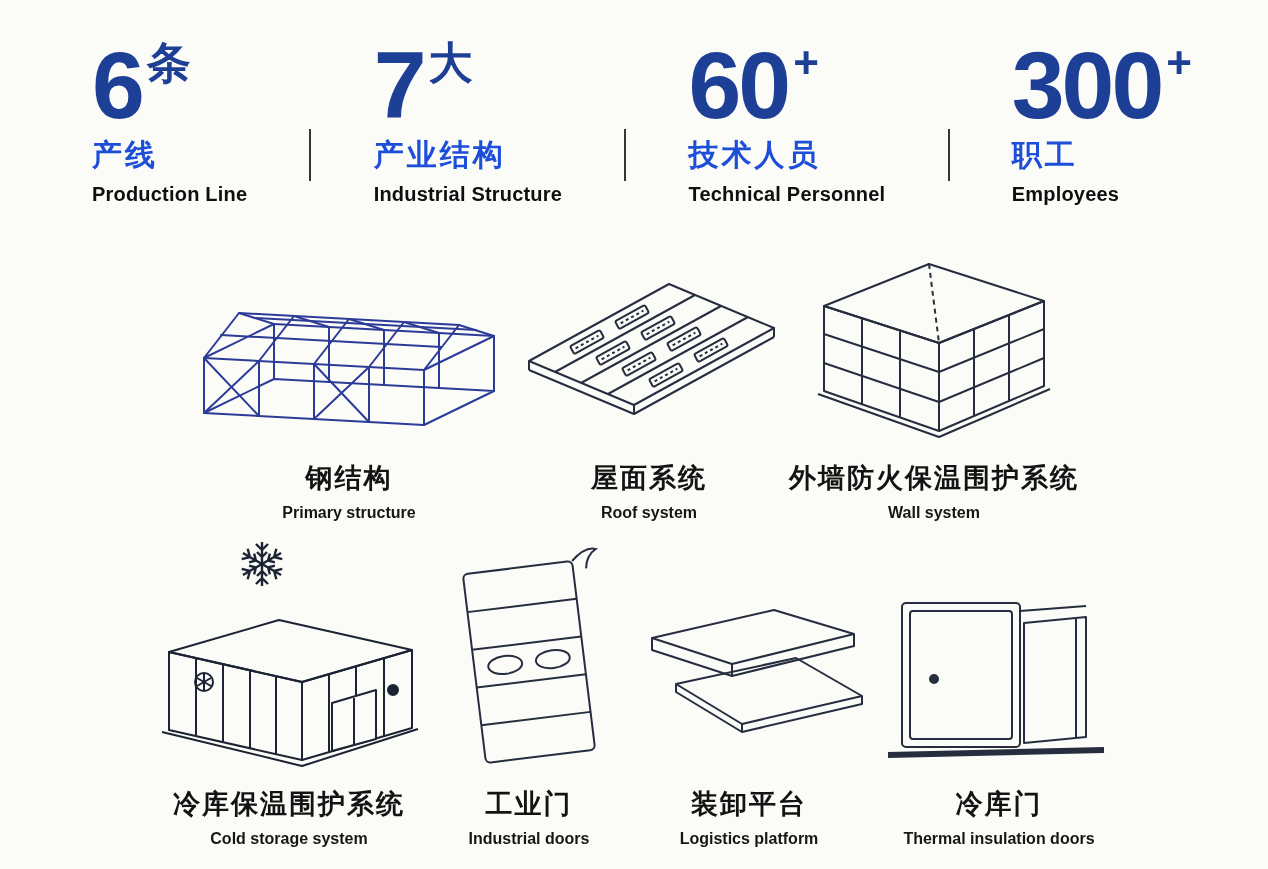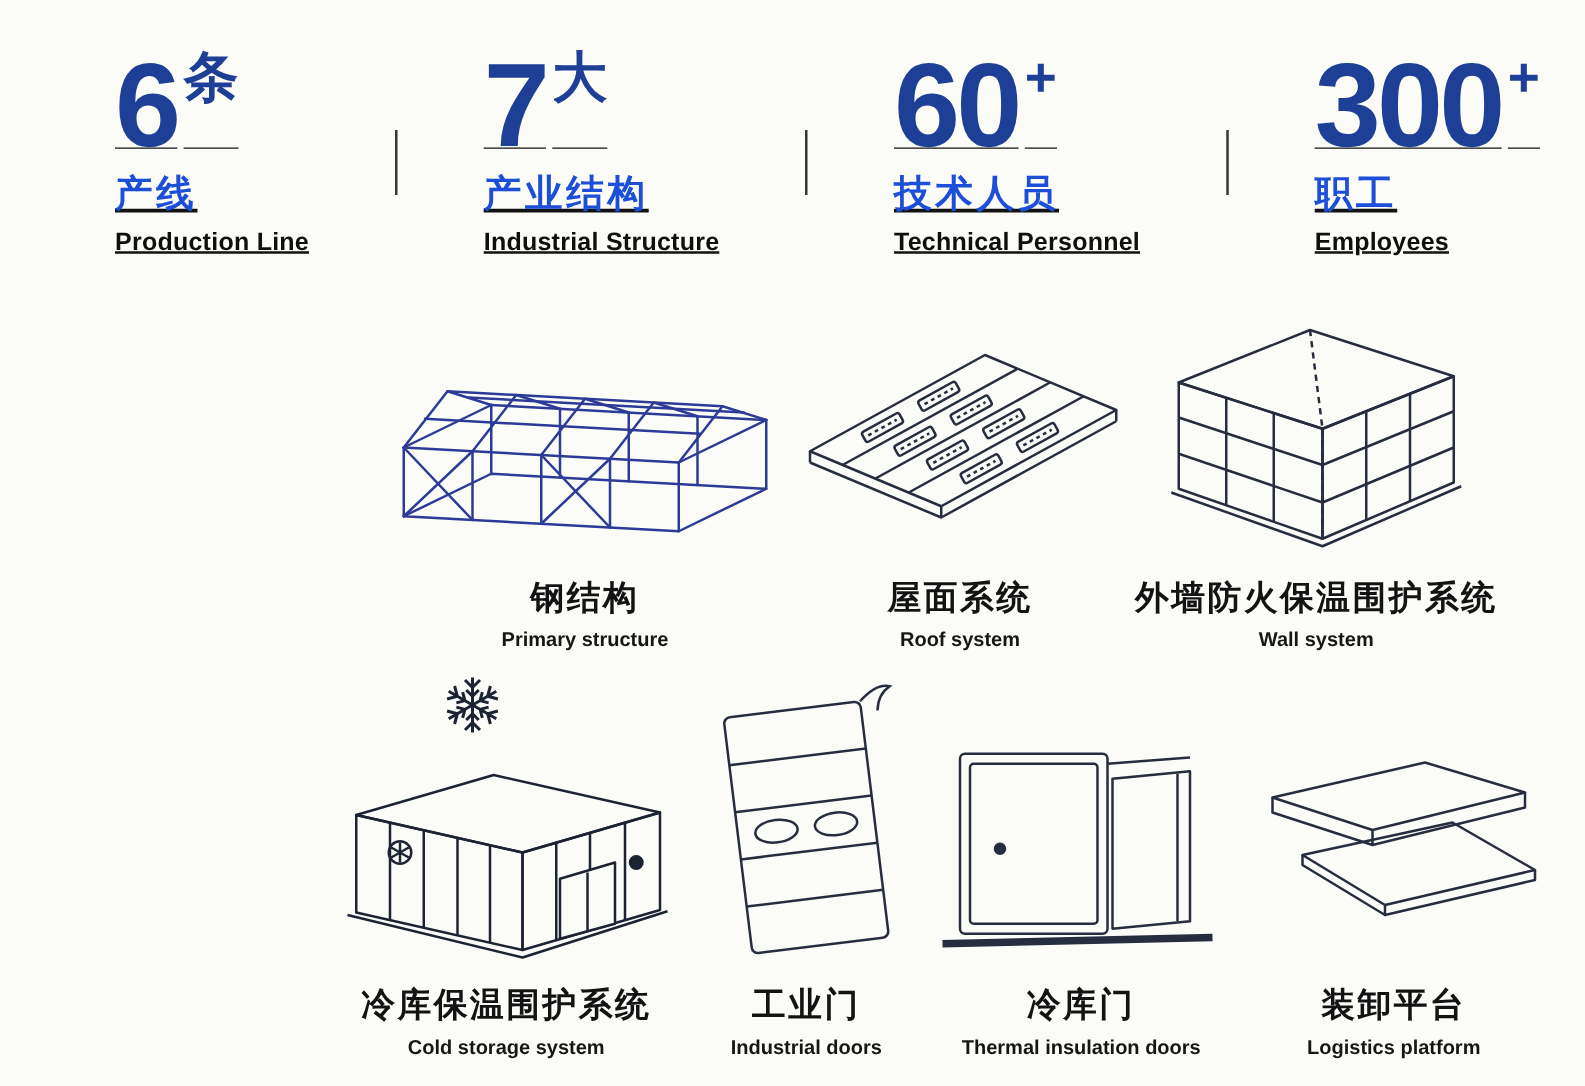--- a/index.html
+++ b/index.html
@@ -12,23 +12,22 @@
     margin: 0 auto;
     background: #fbfbf8;
     overflow: hidden;
     color: #121212;
   }
 
   
   .stats {
     display: flex;
     justify-content: space-between;
-    align-items: flex-start;
-    padding: 38px 36px 0 92px;
-    text-decoration: underline;
+    align-items: center;
+    padding: 38px 76px 0 92px;
   }
   .stat { flex: 0 0 auto; text-align: left; }
   .stat-num { color: #1d3f96; line-height: 1; white-space: nowrap; }
   .stat-num .n {
     font-size: 95px;
     font-weight: 700;
     letter-spacing: -3px;
   }
   .stat-num .suf {
     font-size: 44px;
@@ -55,21 +54,21 @@
     flex: 0 0 auto;
     width: 2px;
     height: 52px;
     background: #35353a;
     margin-top: 66px;
   }
 
   
   .row {
     display: flex;
-    justify-content: flex-end;
+    justify-content: center;
     align-items: flex-start;
   }
   .row-1 { padding: 0 70px; margin-top: 28px; }
   .row-2 { padding: 0 28px; margin-top: 18px; }
   .product { display: flex; flex-direction: column; align-items: center; }
   .illus {
     display: flex;
     align-items: flex-end;
     justify-content: center;
   }
@@ -294,54 +293,54 @@
             <path d="M55,-95 Q70,-108 80,-104 Q70,-99 68,-86"></path>
           </g>
         </svg>
       </div>
       <figcaption class="caption">
         <div class="p-zh">工业门</div>
         <div class="p-en">Industrial doors</div>
       </figcaption>
     </figure>
 
+    <figure class="product pad-platform">
+      <div class="illus">
+        <svg viewBox="0 0 250 150" width="250" height="150">
+          <g fill="none" stroke="#262d3e" stroke-width="2" stroke-linejoin="round">
+            <polygon points="28,42 150,14 230,38 108,68"></polygon>
+            <polyline points="28,42 28,54 108,80 108,68"></polyline>
+            <polyline points="108,80 230,50 230,38"></polyline>
+            <polygon points="52,88 172,62 238,100 118,128"></polygon>
+            <polyline points="52,88 52,96 118,136 118,128"></polyline>
+            <polyline points="118,136 238,108 238,100"></polyline>
+          </g>
+        </svg>
+      </div>
+      <figcaption class="caption">
+        <div class="p-zh">装卸平台</div>
+        <div class="p-en">Logistics platform</div>
+      </figcaption>
+    </figure>
+
     <figure class="product">
       <div class="illus">
         <svg viewBox="0 0 250 185" width="250" height="185">
           <g fill="none" stroke="#262d3e" stroke-width="2" stroke-linejoin="round">
             <rect x="28" y="16" width="118" height="144" rx="4"></rect>
             <rect x="36" y="24" width="102" height="128" rx="3"></rect>
             <circle cx="60" cy="92" r="4" fill="#262d3e"></circle>
             <polygon points="150,36 212,30 212,150 150,156"></polygon>
             <line x1="202" y1="32" x2="202" y2="150"></line>
             <line x1="146" y1="24" x2="212" y2="19"></line>
             <line x1="14" y1="168" x2="230" y2="163" stroke-width="6"></line>
           </g>
         </svg>
       </div>
       <figcaption class="caption">
         <div class="p-zh">冷库门</div>
         <div class="p-en">Thermal insulation doors</div>
       </figcaption>
     </figure>
 
-    <figure class="product pad-platform">
-      <div class="illus">
-        <svg viewBox="0 0 250 150" width="250" height="150">
-          <g fill="none" stroke="#262d3e" stroke-width="2" stroke-linejoin="round">
-            <polygon points="28,42 150,14 230,38 108,68"></polygon>
-            <polyline points="28,42 28,54 108,80 108,68"></polyline>
-            <polyline points="108,80 230,50 230,38"></polyline>
-            <polygon points="52,88 172,62 238,100 118,128"></polygon>
-            <polyline points="52,88 52,96 118,136 118,128"></polyline>
-            <polyline points="118,136 238,108 238,100"></polyline>
-          </g>
-        </svg>
-      </div>
-      <figcaption class="caption">
-        <div class="p-zh">装卸平台</div>
-        <div class="p-en">Logistics platform</div>
-      </figcaption>
-    </figure>
-
   </section>
 
 </div>
 
 </body></html>

